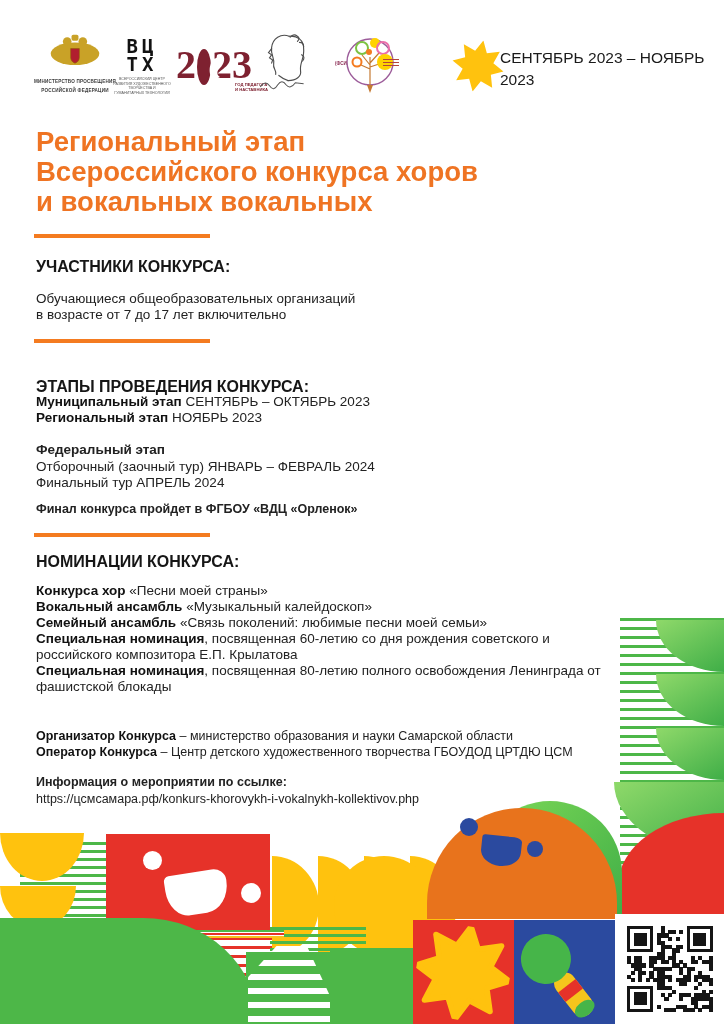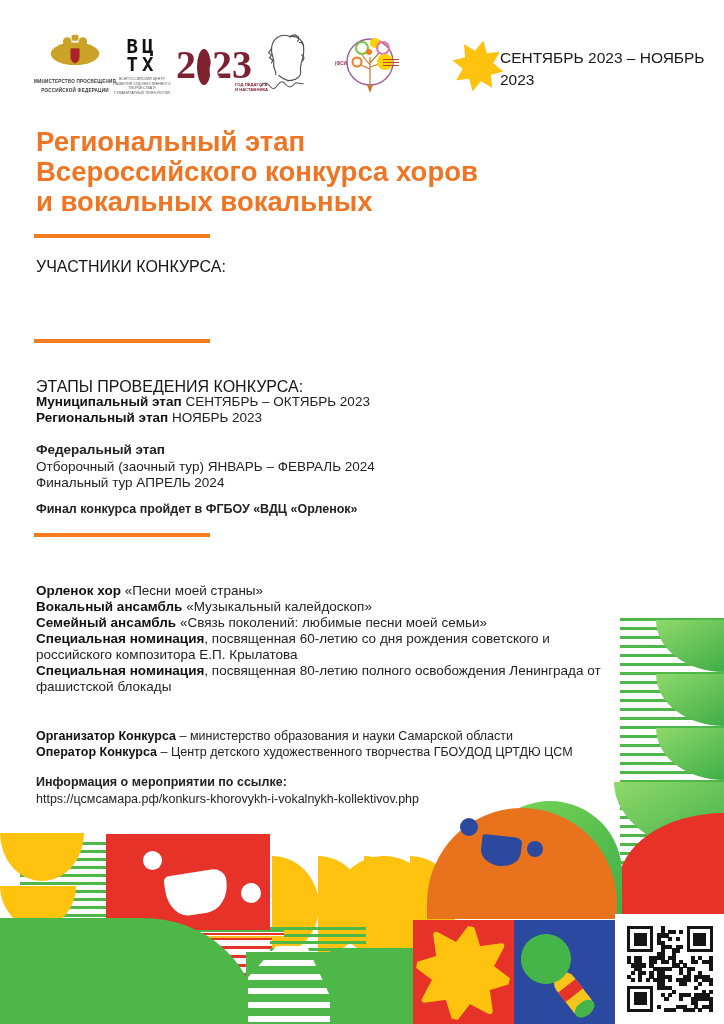--- a/index.html
+++ b/index.html
@@ -23,21 +23,21 @@
   .fest-label{position:absolute;left:-3px;top:26px;font-size:4.5px;color:#8A2A52;font-weight:bold;}
   .fest-lines{position:absolute;left:45px;top:22px;width:16px;}
   .fest-lines i{display:block;height:1px;background:#B3443C;margin:2px 0;}
   .badge-star{left:451px;top:40px;width:54px;height:52px;}
   .badge-text{left:500px;top:47px;line-height:22px;}
   .badge-text .l1{font-size:14px;}
   .badge-text .l2{font-size:15.5px;}
   
   .rule{position:absolute;left:34px;width:176px;height:3.5px;background:#F47B20;}
   .title{position:absolute;left:36px;top:127px;font-size:27.5px;font-weight:bold;color:#EF7423;line-height:30px;}
-  h2.h{position:absolute;left:36px;margin:0;font-size:16px;font-weight:normal;color:#161616;}
+  h2.h{position:absolute;left:36px;margin:0;font-size:16px;font-weight:bold;color:#161616;}
   .body{position:absolute;left:36px;font-size:13.5px;line-height:16px;color:#222;}
   .body b{color:#111;}
   .note{font-weight:bold;font-size:12.5px;}
   .small{font-size:12.5px;line-height:16px;}
   .nom{width:585px;}
   
   .dc{position:absolute;}
   .stripes-right{left:620px;top:618px;width:104px;height:246px;
      background:repeating-linear-gradient(180deg,#4DB748 0 3px,transparent 3px 9px);}
   .leaf{border-bottom-left-radius:100% 100%;background:linear-gradient(150deg,#8FD96A,#3FAE47);}
@@ -172,37 +172,42 @@
   </div>
 
   <h1 class="title" style="margin:0">
     <span>Региональный этап</span><br>
     <span>Всероссийского конкурса хоров</span><br>
     <span>и вокальных вокальных</span>
   </h1>
   <div class="rule" style="top:234px"></div>
 
   <h2 class="h" style="top:258px">УЧАСТНИКИ КОНКУРСА:</h2>
+  <div class="body" style="top:291px">
+    <span>Обучающиеся общеобразовательных организаций</span><br>
+    <span>в возрасте от 7 до 17 лет включительно</span>
+  </div>
   <div class="rule" style="top:339px"></div>
 
   <h2 class="h" style="top:378px">ЭТАПЫ ПРОВЕДЕНИЯ КОНКУРСА:</h2>
   <div class="body" style="top:394px">
     <b>Муниципальный этап</b><span> СЕНТЯБРЬ – ОКТЯБРЬ 2023</span><br>
     <b>Региональный этап</b><span> НОЯБРЬ 2023</span>
   </div>
   <div class="body" style="top:442px;font-weight:bold">Федеральный этап</div>
   <div class="body" style="top:459px">
     <span>Отборочный (заочный тур) ЯНВАРЬ – ФЕВРАЛЬ 2024</span><br>
     <span>Финальный тур АПРЕЛЬ 2024</span>
   </div>
   <div class="body note" style="top:501px">Финал конкурса пройдет в ФГБОУ «ВДЦ «Орленок»</div>
   <div class="rule" style="top:533px"></div>
 
+  <h2 class="h" style="top:553px">НОМИНАЦИИ КОНКУРСА:</h2>
   <div class="body nom" style="top:583px">
-    <b>Орленок хор</b><span> «Песни моей страны»</span><br>
+    <b>Конкурса хор</b><span> «Песни моей страны»</span><br>
     <b>Вокальный ансамбль</b><span> «Музыкальный калейдоскоп»</span><br>
     <b>Семейный ансамбль</b><span> «Связь поколений: любимые песни моей семьи»</span><br>
     <b>Специальная номинация</b><span>, посвященная 60-летию со дня рождения советского и российского композитора Е.П. Крылатова</span><br>
     <b>Специальная номинация</b><span>, посвященная 80-летию полного освобождения Ленинграда от фашистской блокады</span>
   </div>
 
   <div class="body small" style="top:728px;width:620px">
     <b>Организатор Конкурса</b><span> – министерство образования и науки Самарской области</span><br>
     <b>Оператор Конкурса</b><span> – Центр детского художественного творчества ГБОУДОД ЦРТДЮ ЦСМ</span>
   </div>

